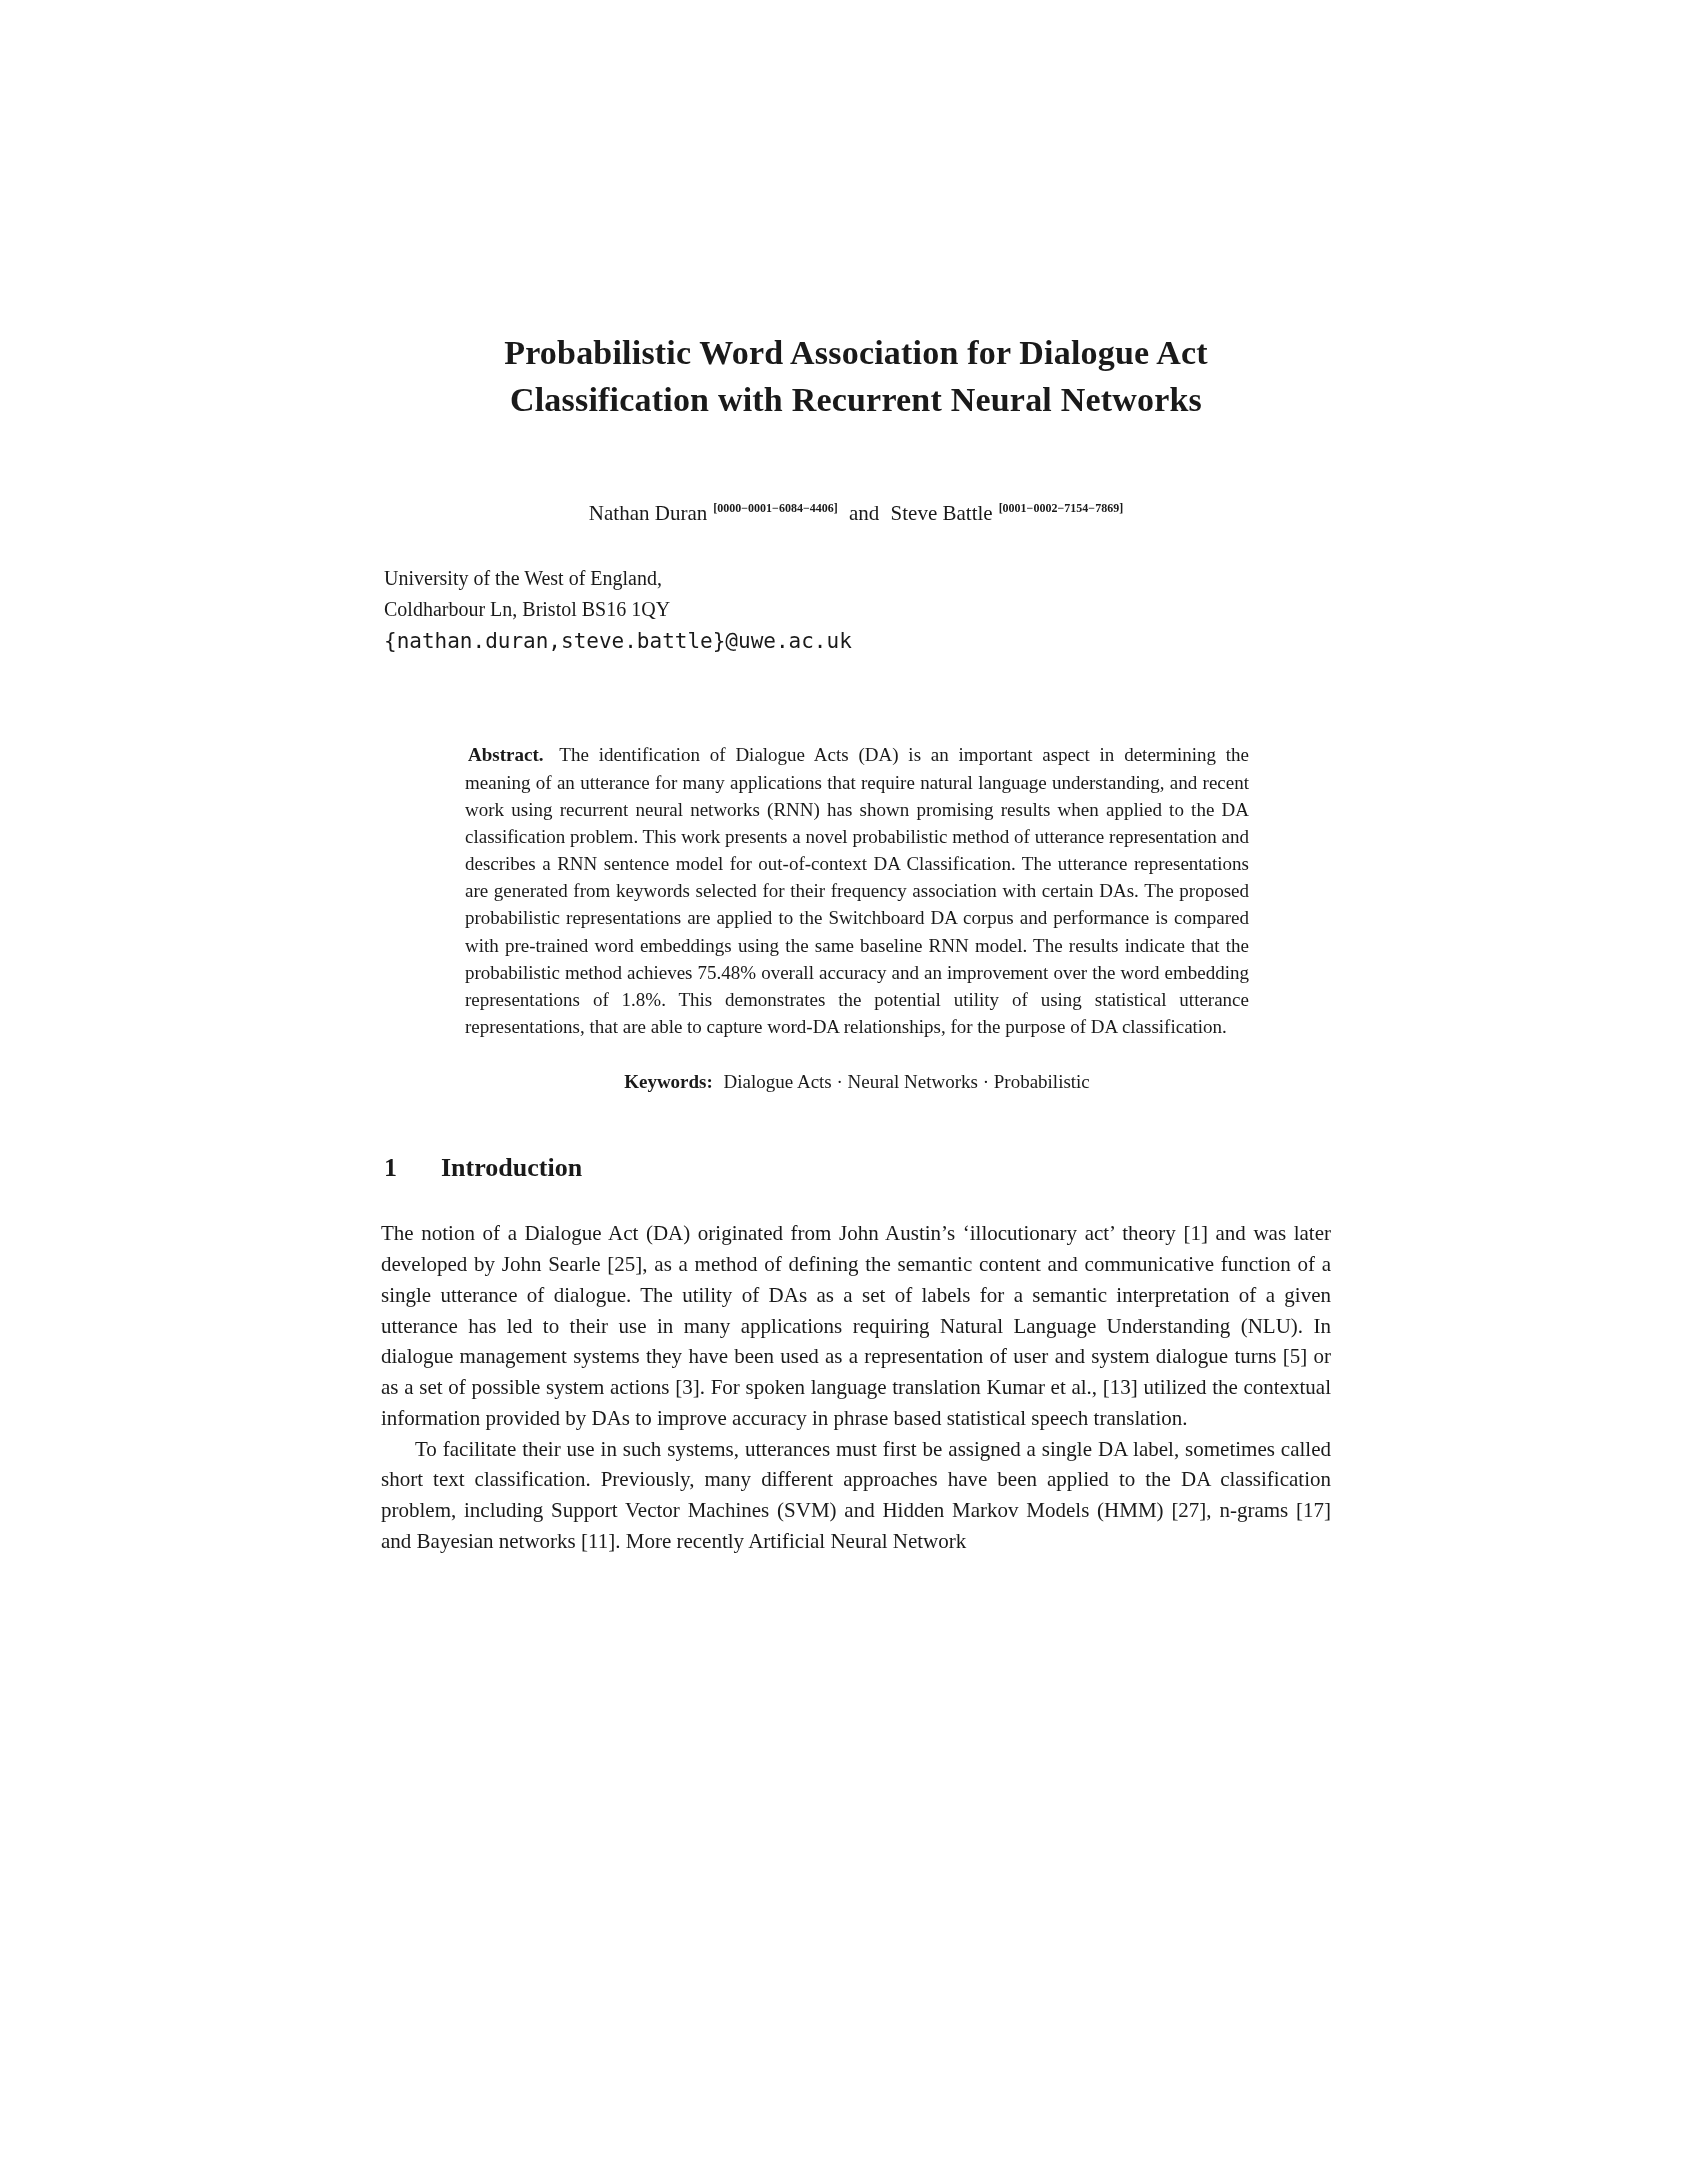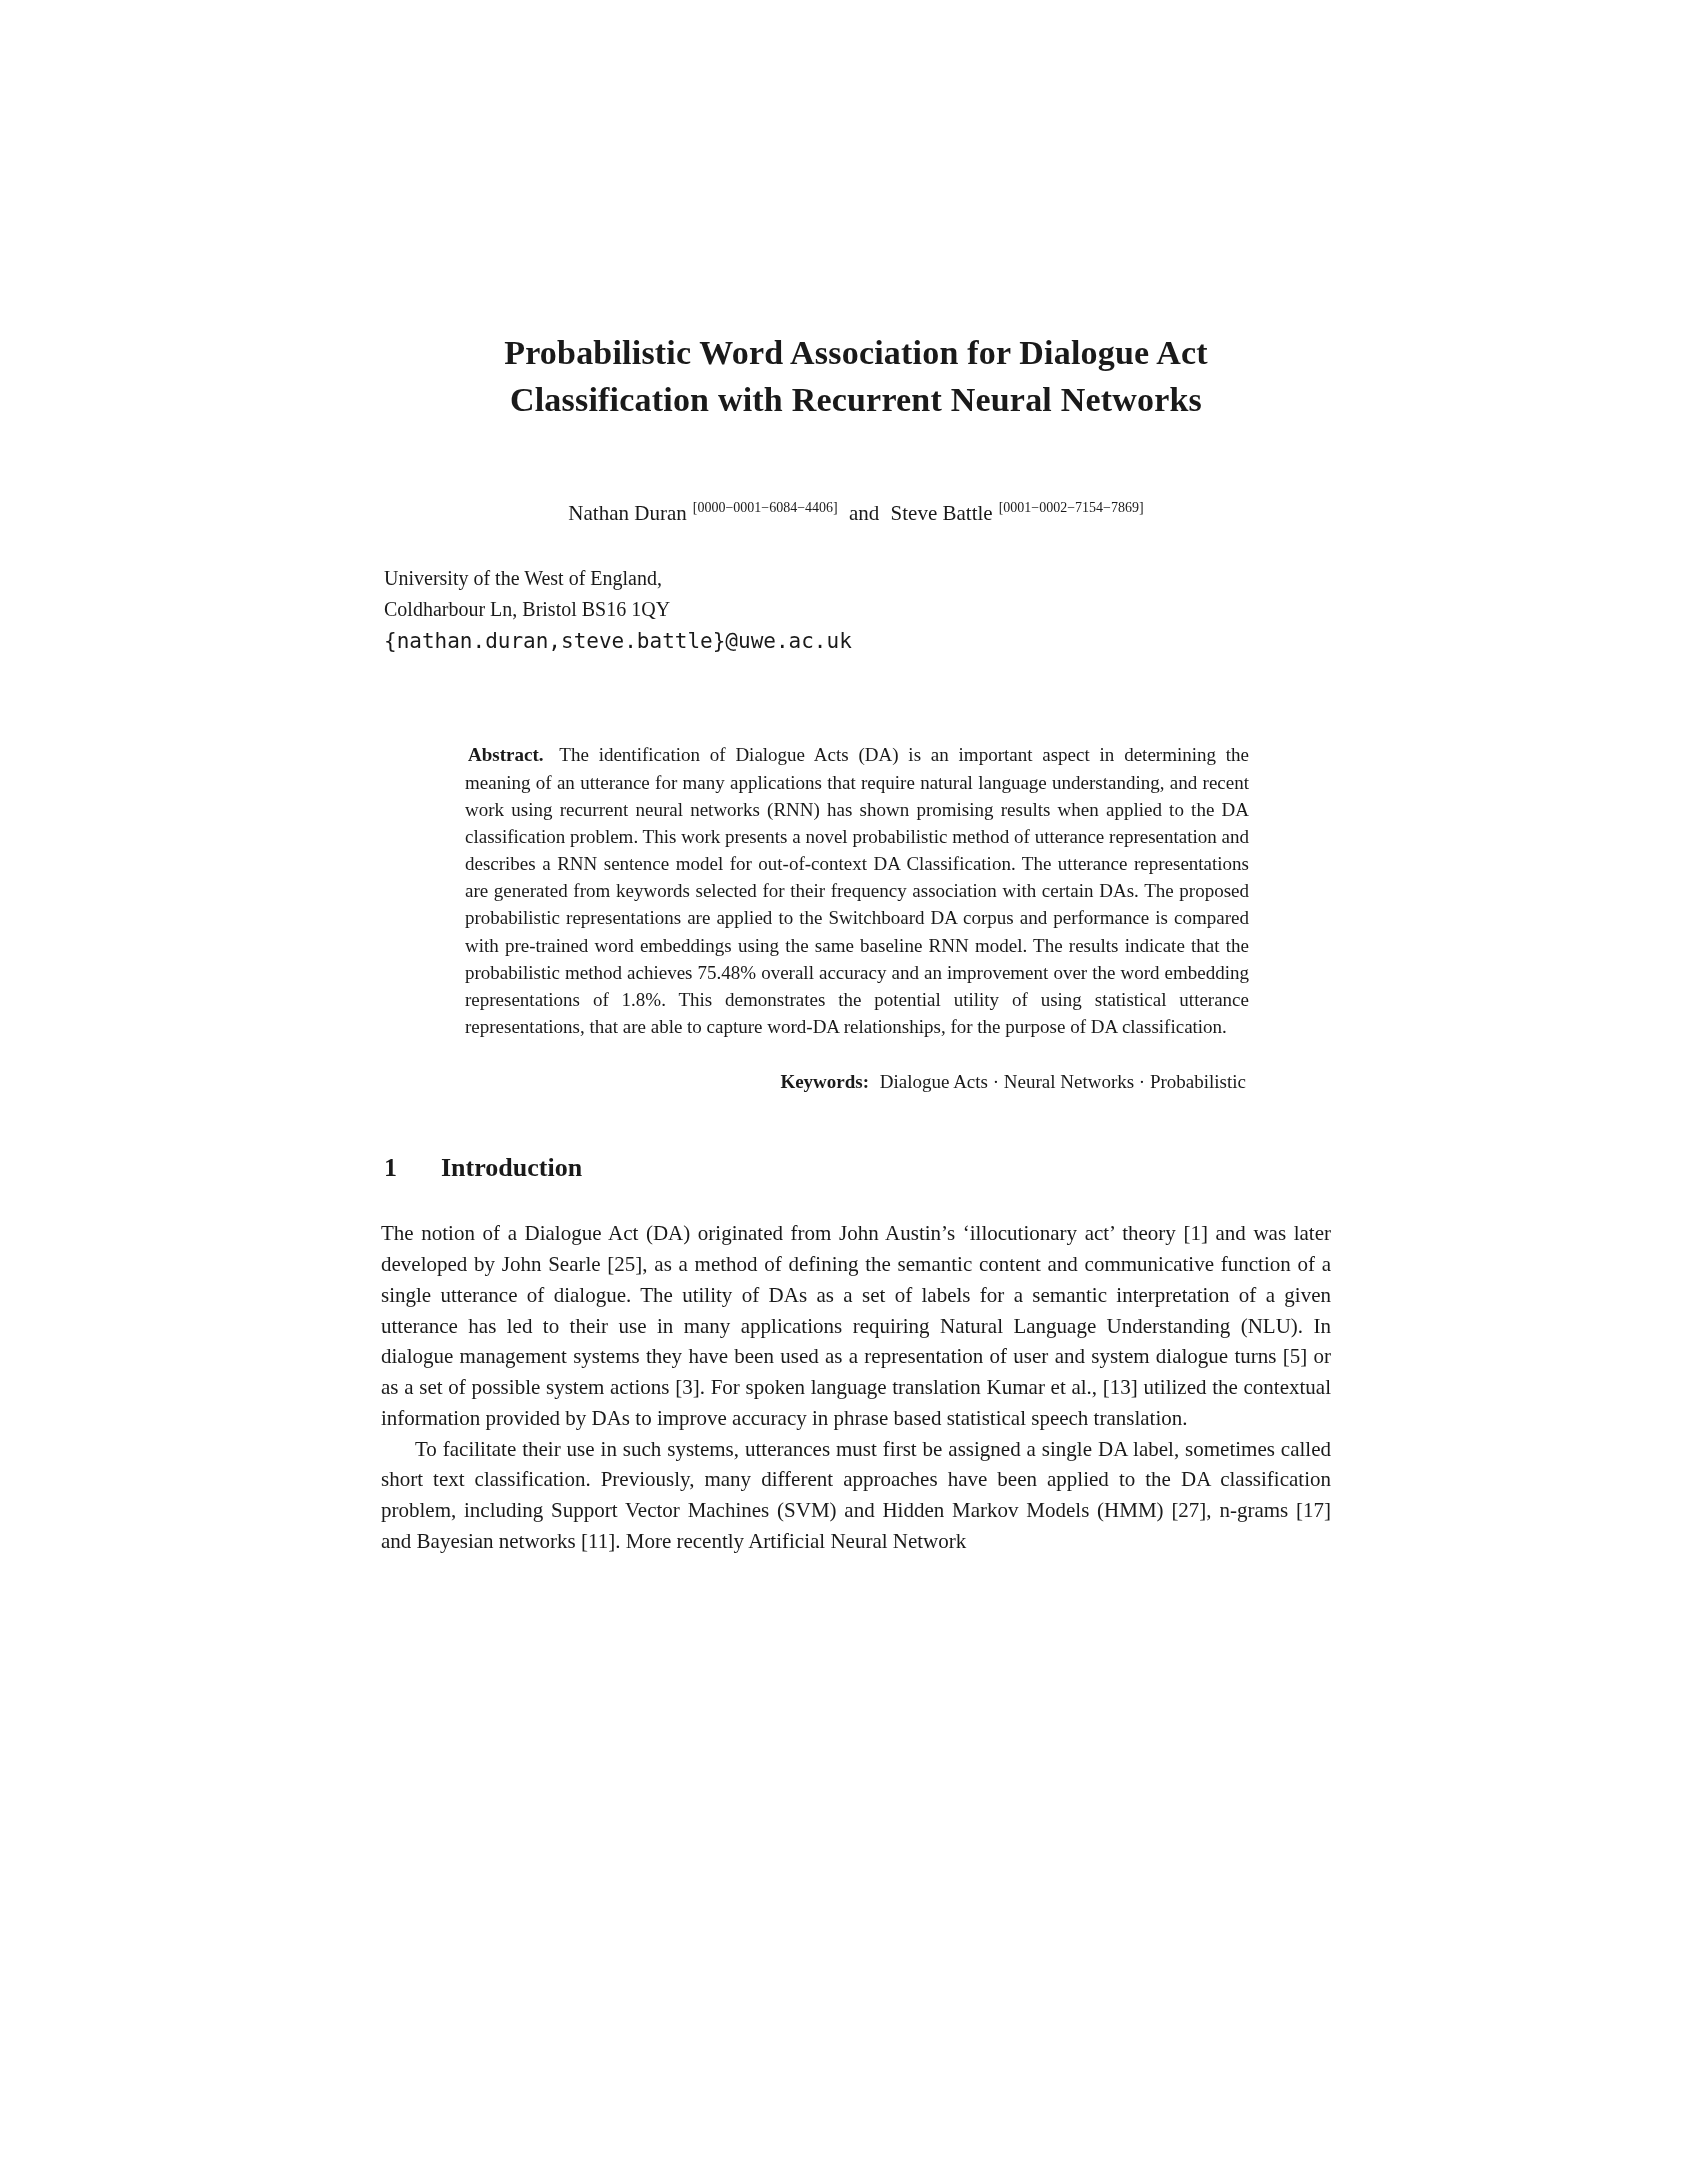--- a/index.html
+++ b/index.html
@@ -26,23 +26,24 @@
     line-height: 1.38;
     letter-spacing: 0.2px;
     padding: 0 40px;
   }
   .authors {
     text-align: center;
     font-size: 21px;
     margin-top: 77px;
   }
   .authors sup {
-    font-size: 14px;
+    font-size: 12px;
     vertical-align: super;
     line-height: 0;
+    font-weight: bold;
   }
   .affiliation {
     text-align: left;
     font-size: 20px;
     margin-top: 38px;
     line-height: 1.42;
   }
   .email {
     font-family: "DejaVu Sans Mono", "Liberation Mono", monospace;
     font-size: 21px;
@@ -53,21 +54,21 @@
     padding: 0 79px 0 81px;
     font-size: 19px;
     line-height: 1.43;
     text-align: justify;
   }
   .abstract-label, .keywords-label {
     font-weight: bold;
   }
   .keywords {
     margin-top: 28px;
-    text-align: right;
+    text-align: center;
   }
   .section-heading {
     margin-top: 55px;
     font-size: 26px;
     font-weight: bold;
   }
   .section-heading .sec-num {
     display: inline-block;
     width: 51px;
   }

